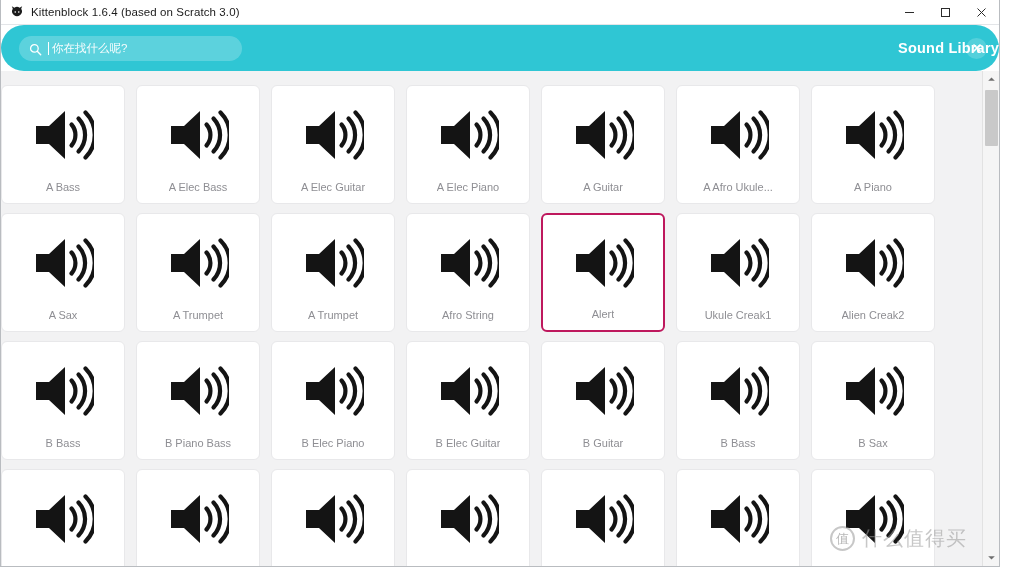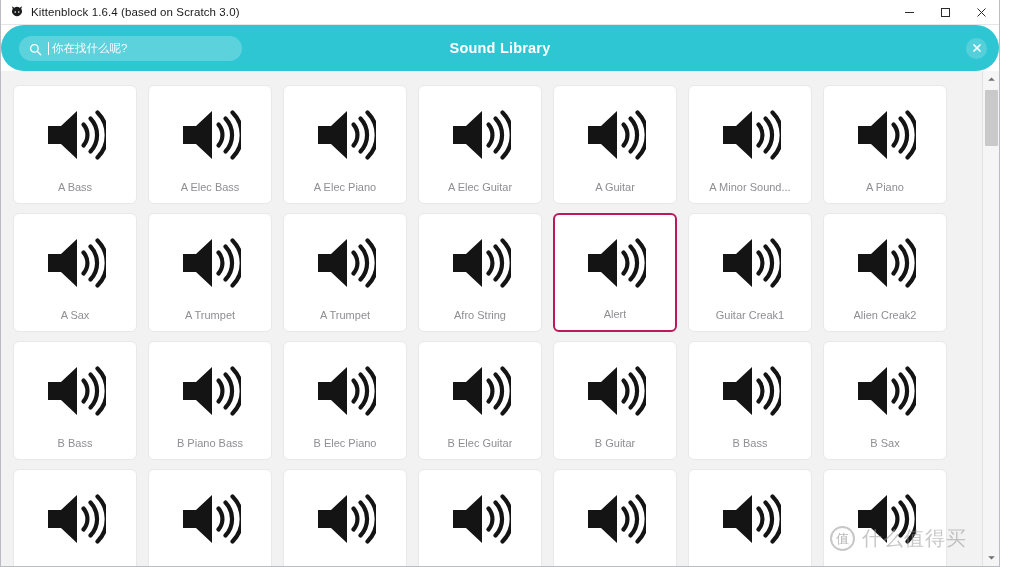--- a/index.html
+++ b/index.html
@@ -81,21 +81,21 @@
   }
   .search-placeholder {
     font-size: 11.5px;
     color: #ffffff;
     white-space: nowrap;
     opacity: 0.95;
   }
   .lib-title {
     position: absolute;
     left: 0; right: 0;
-    text-align: center;
+    text-align: right;
     font-size: 14.5px;
     font-weight: bold;
     color: #ffffff;
     letter-spacing: 0.2px;
     pointer-events: none;
   }
   .close-circle {
     margin-left: auto;
     width: 21px; height: 21px;
     border-radius: 50%;
@@ -111,21 +111,21 @@
   .lib-body {
     flex: 1;
     background: #f2f2f3;
     position: relative;
     display: flex;
     overflow: hidden;
   }
   .grid-scroll {
     flex: 1;
     overflow: hidden;
-    padding: 14px 0 0 12px;
+    padding: 14px 0 0 0;
   }
   .grid {
     display: flex;
     flex-wrap: wrap;
     gap: 9px 11px;
     width: 975px;
   }
   .tile {
     width: 124px; height: 119px;
     background: #ffffff;
@@ -298,54 +298,54 @@
           </div>
           <div class="tile">
             <div class="tile-icon">
 <svg width="62" height="54" viewBox="0 0 62 54">
   <path d="M4 18 H17 L33 3 V51 L17 36 H4 Z" fill="#141414"></path>
   <path d="M39.5 16.5 a16 16 0 0 1 0 21" fill="none" stroke="#141414" stroke-width="4.2" stroke-linecap="round"></path>
   <path d="M46.5 10.5 a24 24 0 0 1 0 33" fill="none" stroke="#141414" stroke-width="4.2" stroke-linecap="round"></path>
   <path d="M53.5 4.5 a32 32 0 0 1 0 45" fill="none" stroke="#141414" stroke-width="4.2" stroke-linecap="round"></path>
 </svg>
             </div>
+            <div class="tile-label">A Elec Guitar</div>
+          </div>
+          <div class="tile">
+            <div class="tile-icon">
+<svg width="62" height="54" viewBox="0 0 62 54">
+  <path d="M4 18 H17 L33 3 V51 L17 36 H4 Z" fill="#141414"></path>
+  <path d="M39.5 16.5 a16 16 0 0 1 0 21" fill="none" stroke="#141414" stroke-width="4.2" stroke-linecap="round"></path>
+  <path d="M46.5 10.5 a24 24 0 0 1 0 33" fill="none" stroke="#141414" stroke-width="4.2" stroke-linecap="round"></path>
+  <path d="M53.5 4.5 a32 32 0 0 1 0 45" fill="none" stroke="#141414" stroke-width="4.2" stroke-linecap="round"></path>
+</svg>
+            </div>
             <div class="tile-label">A Elec Piano</div>
           </div>
           <div class="tile">
             <div class="tile-icon">
 <svg width="62" height="54" viewBox="0 0 62 54">
   <path d="M4 18 H17 L33 3 V51 L17 36 H4 Z" fill="#141414"></path>
   <path d="M39.5 16.5 a16 16 0 0 1 0 21" fill="none" stroke="#141414" stroke-width="4.2" stroke-linecap="round"></path>
   <path d="M46.5 10.5 a24 24 0 0 1 0 33" fill="none" stroke="#141414" stroke-width="4.2" stroke-linecap="round"></path>
   <path d="M53.5 4.5 a32 32 0 0 1 0 45" fill="none" stroke="#141414" stroke-width="4.2" stroke-linecap="round"></path>
 </svg>
             </div>
-            <div class="tile-label">A Elec Guitar</div>
-          </div>
-          <div class="tile">
-            <div class="tile-icon">
-<svg width="62" height="54" viewBox="0 0 62 54">
-  <path d="M4 18 H17 L33 3 V51 L17 36 H4 Z" fill="#141414"></path>
-  <path d="M39.5 16.5 a16 16 0 0 1 0 21" fill="none" stroke="#141414" stroke-width="4.2" stroke-linecap="round"></path>
-  <path d="M46.5 10.5 a24 24 0 0 1 0 33" fill="none" stroke="#141414" stroke-width="4.2" stroke-linecap="round"></path>
-  <path d="M53.5 4.5 a32 32 0 0 1 0 45" fill="none" stroke="#141414" stroke-width="4.2" stroke-linecap="round"></path>
-</svg>
-            </div>
             <div class="tile-label">A Guitar</div>
           </div>
           <div class="tile">
             <div class="tile-icon">
 <svg width="62" height="54" viewBox="0 0 62 54">
   <path d="M4 18 H17 L33 3 V51 L17 36 H4 Z" fill="#141414"></path>
   <path d="M39.5 16.5 a16 16 0 0 1 0 21" fill="none" stroke="#141414" stroke-width="4.2" stroke-linecap="round"></path>
   <path d="M46.5 10.5 a24 24 0 0 1 0 33" fill="none" stroke="#141414" stroke-width="4.2" stroke-linecap="round"></path>
   <path d="M53.5 4.5 a32 32 0 0 1 0 45" fill="none" stroke="#141414" stroke-width="4.2" stroke-linecap="round"></path>
 </svg>
             </div>
-            <div class="tile-label">A Minor Sound...</div>
+            <div class="tile-label">A Afro Ukule...</div>
           </div>
           <div class="tile">
             <div class="tile-icon">
 <svg width="62" height="54" viewBox="0 0 62 54">
   <path d="M4 18 H17 L33 3 V51 L17 36 H4 Z" fill="#141414"></path>
   <path d="M39.5 16.5 a16 16 0 0 1 0 21" fill="none" stroke="#141414" stroke-width="4.2" stroke-linecap="round"></path>
   <path d="M46.5 10.5 a24 24 0 0 1 0 33" fill="none" stroke="#141414" stroke-width="4.2" stroke-linecap="round"></path>
   <path d="M53.5 4.5 a32 32 0 0 1 0 45" fill="none" stroke="#141414" stroke-width="4.2" stroke-linecap="round"></path>
 </svg>
             </div>
@@ -408,21 +408,21 @@
           </div>
           <div class="tile">
             <div class="tile-icon">
 <svg width="62" height="54" viewBox="0 0 62 54">
   <path d="M4 18 H17 L33 3 V51 L17 36 H4 Z" fill="#141414"></path>
   <path d="M39.5 16.5 a16 16 0 0 1 0 21" fill="none" stroke="#141414" stroke-width="4.2" stroke-linecap="round"></path>
   <path d="M46.5 10.5 a24 24 0 0 1 0 33" fill="none" stroke="#141414" stroke-width="4.2" stroke-linecap="round"></path>
   <path d="M53.5 4.5 a32 32 0 0 1 0 45" fill="none" stroke="#141414" stroke-width="4.2" stroke-linecap="round"></path>
 </svg>
             </div>
-            <div class="tile-label">Guitar Creak1</div>
+            <div class="tile-label">Ukule Creak1</div>
           </div>
           <div class="tile">
             <div class="tile-icon">
 <svg width="62" height="54" viewBox="0 0 62 54">
   <path d="M4 18 H17 L33 3 V51 L17 36 H4 Z" fill="#141414"></path>
   <path d="M39.5 16.5 a16 16 0 0 1 0 21" fill="none" stroke="#141414" stroke-width="4.2" stroke-linecap="round"></path>
   <path d="M46.5 10.5 a24 24 0 0 1 0 33" fill="none" stroke="#141414" stroke-width="4.2" stroke-linecap="round"></path>
   <path d="M53.5 4.5 a32 32 0 0 1 0 45" fill="none" stroke="#141414" stroke-width="4.2" stroke-linecap="round"></path>
 </svg>
             </div>

